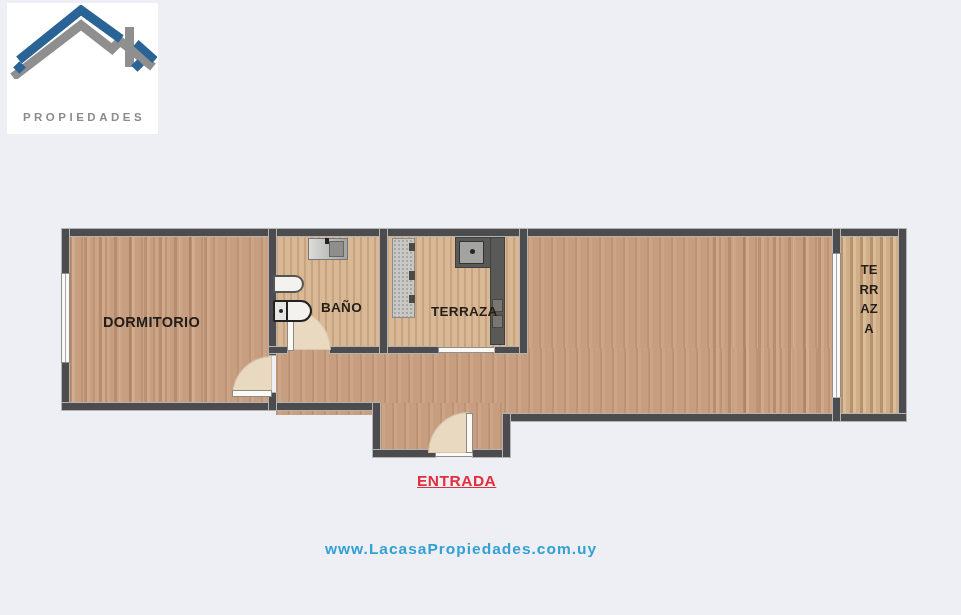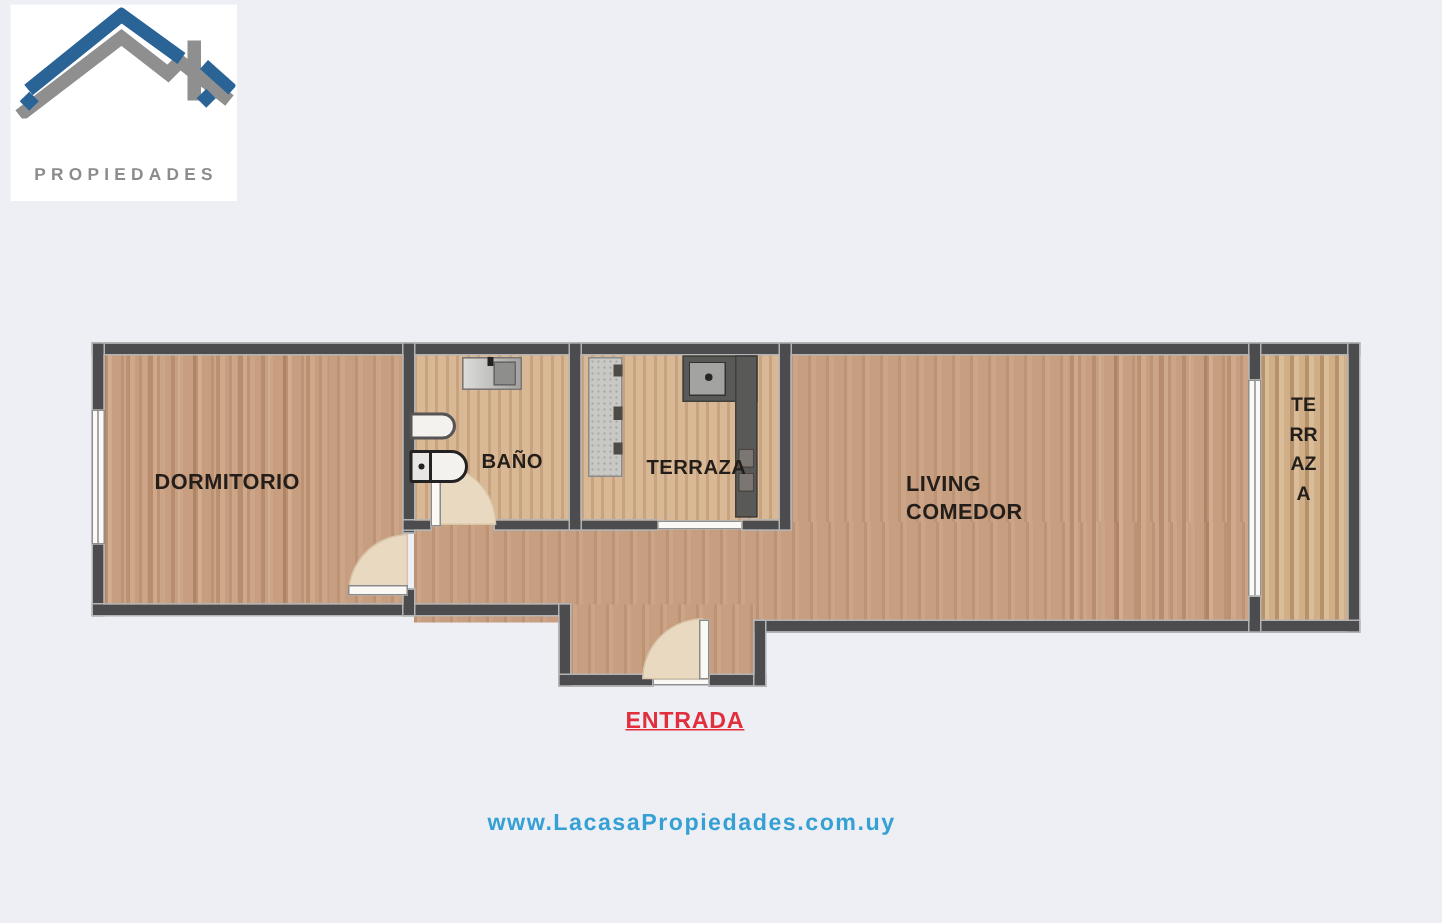--- a/index.html
+++ b/index.html
@@ -150,21 +150,17 @@
   <div class="abs counter-dark" style="left:455px;top:237px;width:50px;height:31px"></div>
   <div class="abs counter-dark" style="left:490px;top:237px;width:15px;height:108px"></div>
   <div class="abs sink" style="left:459px;top:241px;width:25px;height:23px"></div>
   <div class="abs sink-dot" style="left:470px;top:249px;width:5px;height:5px"></div>
   <div class="abs drawer" style="left:492px;top:299px;width:11px;height:13px"></div>
   <div class="abs drawer" style="left:492px;top:315px;width:11px;height:13px"></div>
 
   <div class="abs room-label" style="left:103px;top:314px">DORMITORIO</div>
   <div class="abs room-label small" style="left:321px;top:300px">BAÑO</div>
   <div class="abs room-label small" style="left:431px;top:304px">TERRAZA</div>
-  <div class="abs room-label" style="left:604px;top:314px;line-height:19px">
-    <div>LIVING</div>
-    <div>COMEDOR</div>
-  </div>
   <div class="abs vert-label" style="left:859px;top:260px">TERRAZA</div>
   <div class="abs entrance-label" style="left:417px;top:472px">ENTRADA</div>
 </div>
 
 <div class="abs website" style="left:325px;top:540px">www.LacasaPropiedades.com.uy</div>
 
 </body></html>

